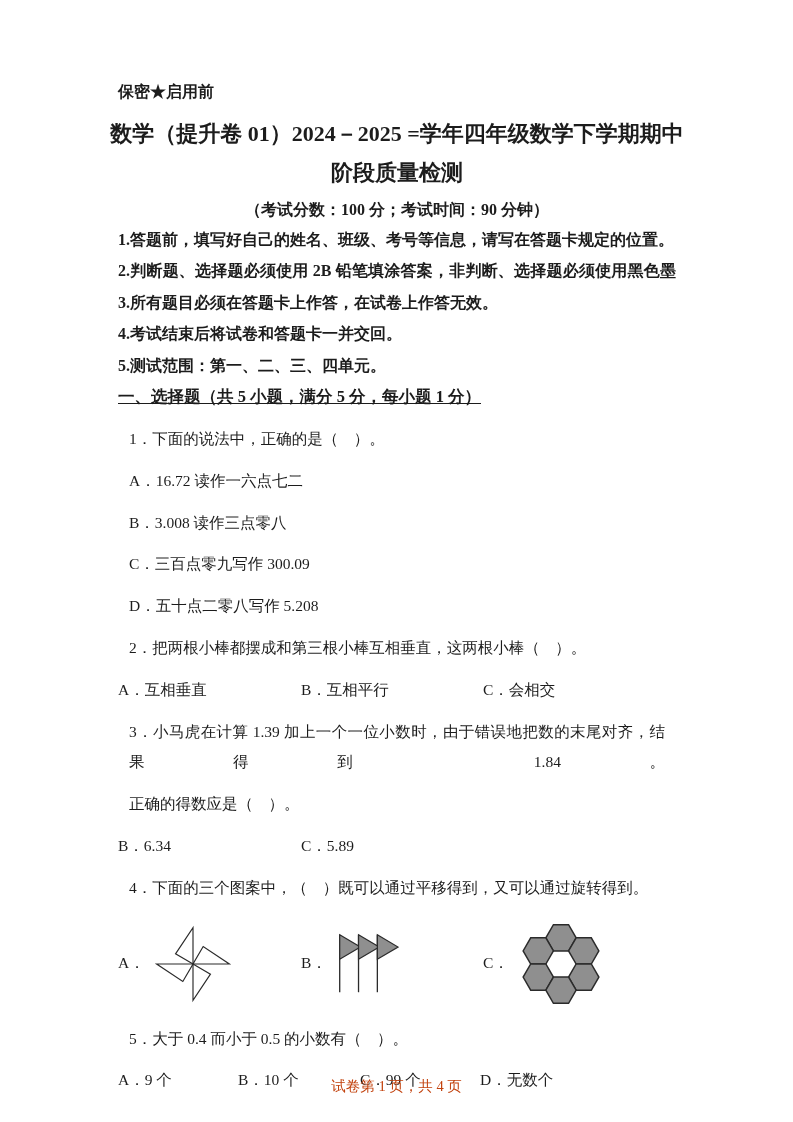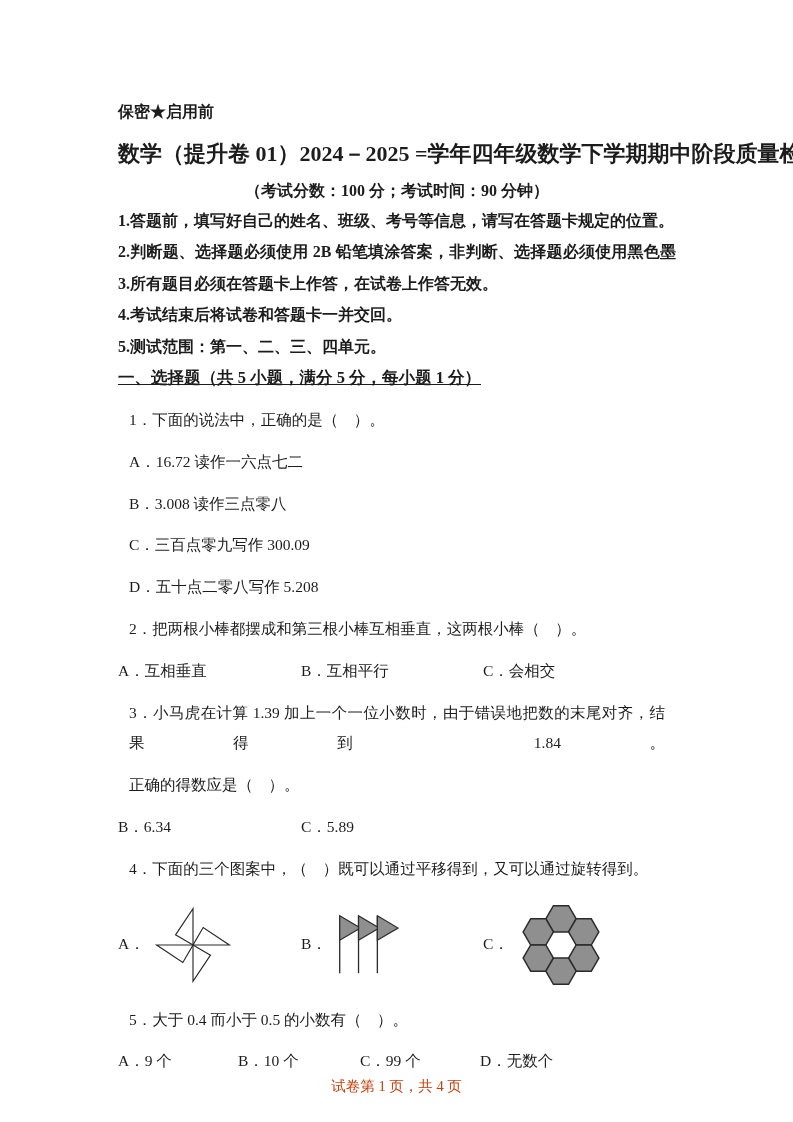--- a/index.html
+++ b/index.html
@@ -3,29 +3,29 @@
 <meta charset="utf-8">
 <style>
   html, body { margin: 0; padding: 0; background: #ffffff; }
   .page {
     position: relative;
     width: 793px;
     height: 1122px;
     margin: 0 auto;
     background: #ffffff;
     box-sizing: border-box;
-    padding: 100px 117px 0 118px;
+    padding: 80px 117px 0 118px;
     font-family: "Liberation Serif", "DejaVu Serif", serif;
     color: #1c1c1c;
     overflow: hidden;
   }
   .security { font-size: 16px; line-height: 24px; font-weight: bold; }
   .title {
     margin: 10px 0 0 0;
-    display: flex; flex-direction: row; align-items: center;
+    display: flex; flex-direction: column; align-items: center;
     font-size: 22px; line-height: 39px; font-weight: bold;
   }
   .title-line { white-space: nowrap; }
   .exam-info {
     margin-top: 4px; text-align: center;
     font-size: 16px; line-height: 28px; font-weight: bold;
   }
   .n-head, .n-item {
     margin: 0; font-size: 16px; line-height: 31.4px; font-weight: bold;
     text-align: justify;

